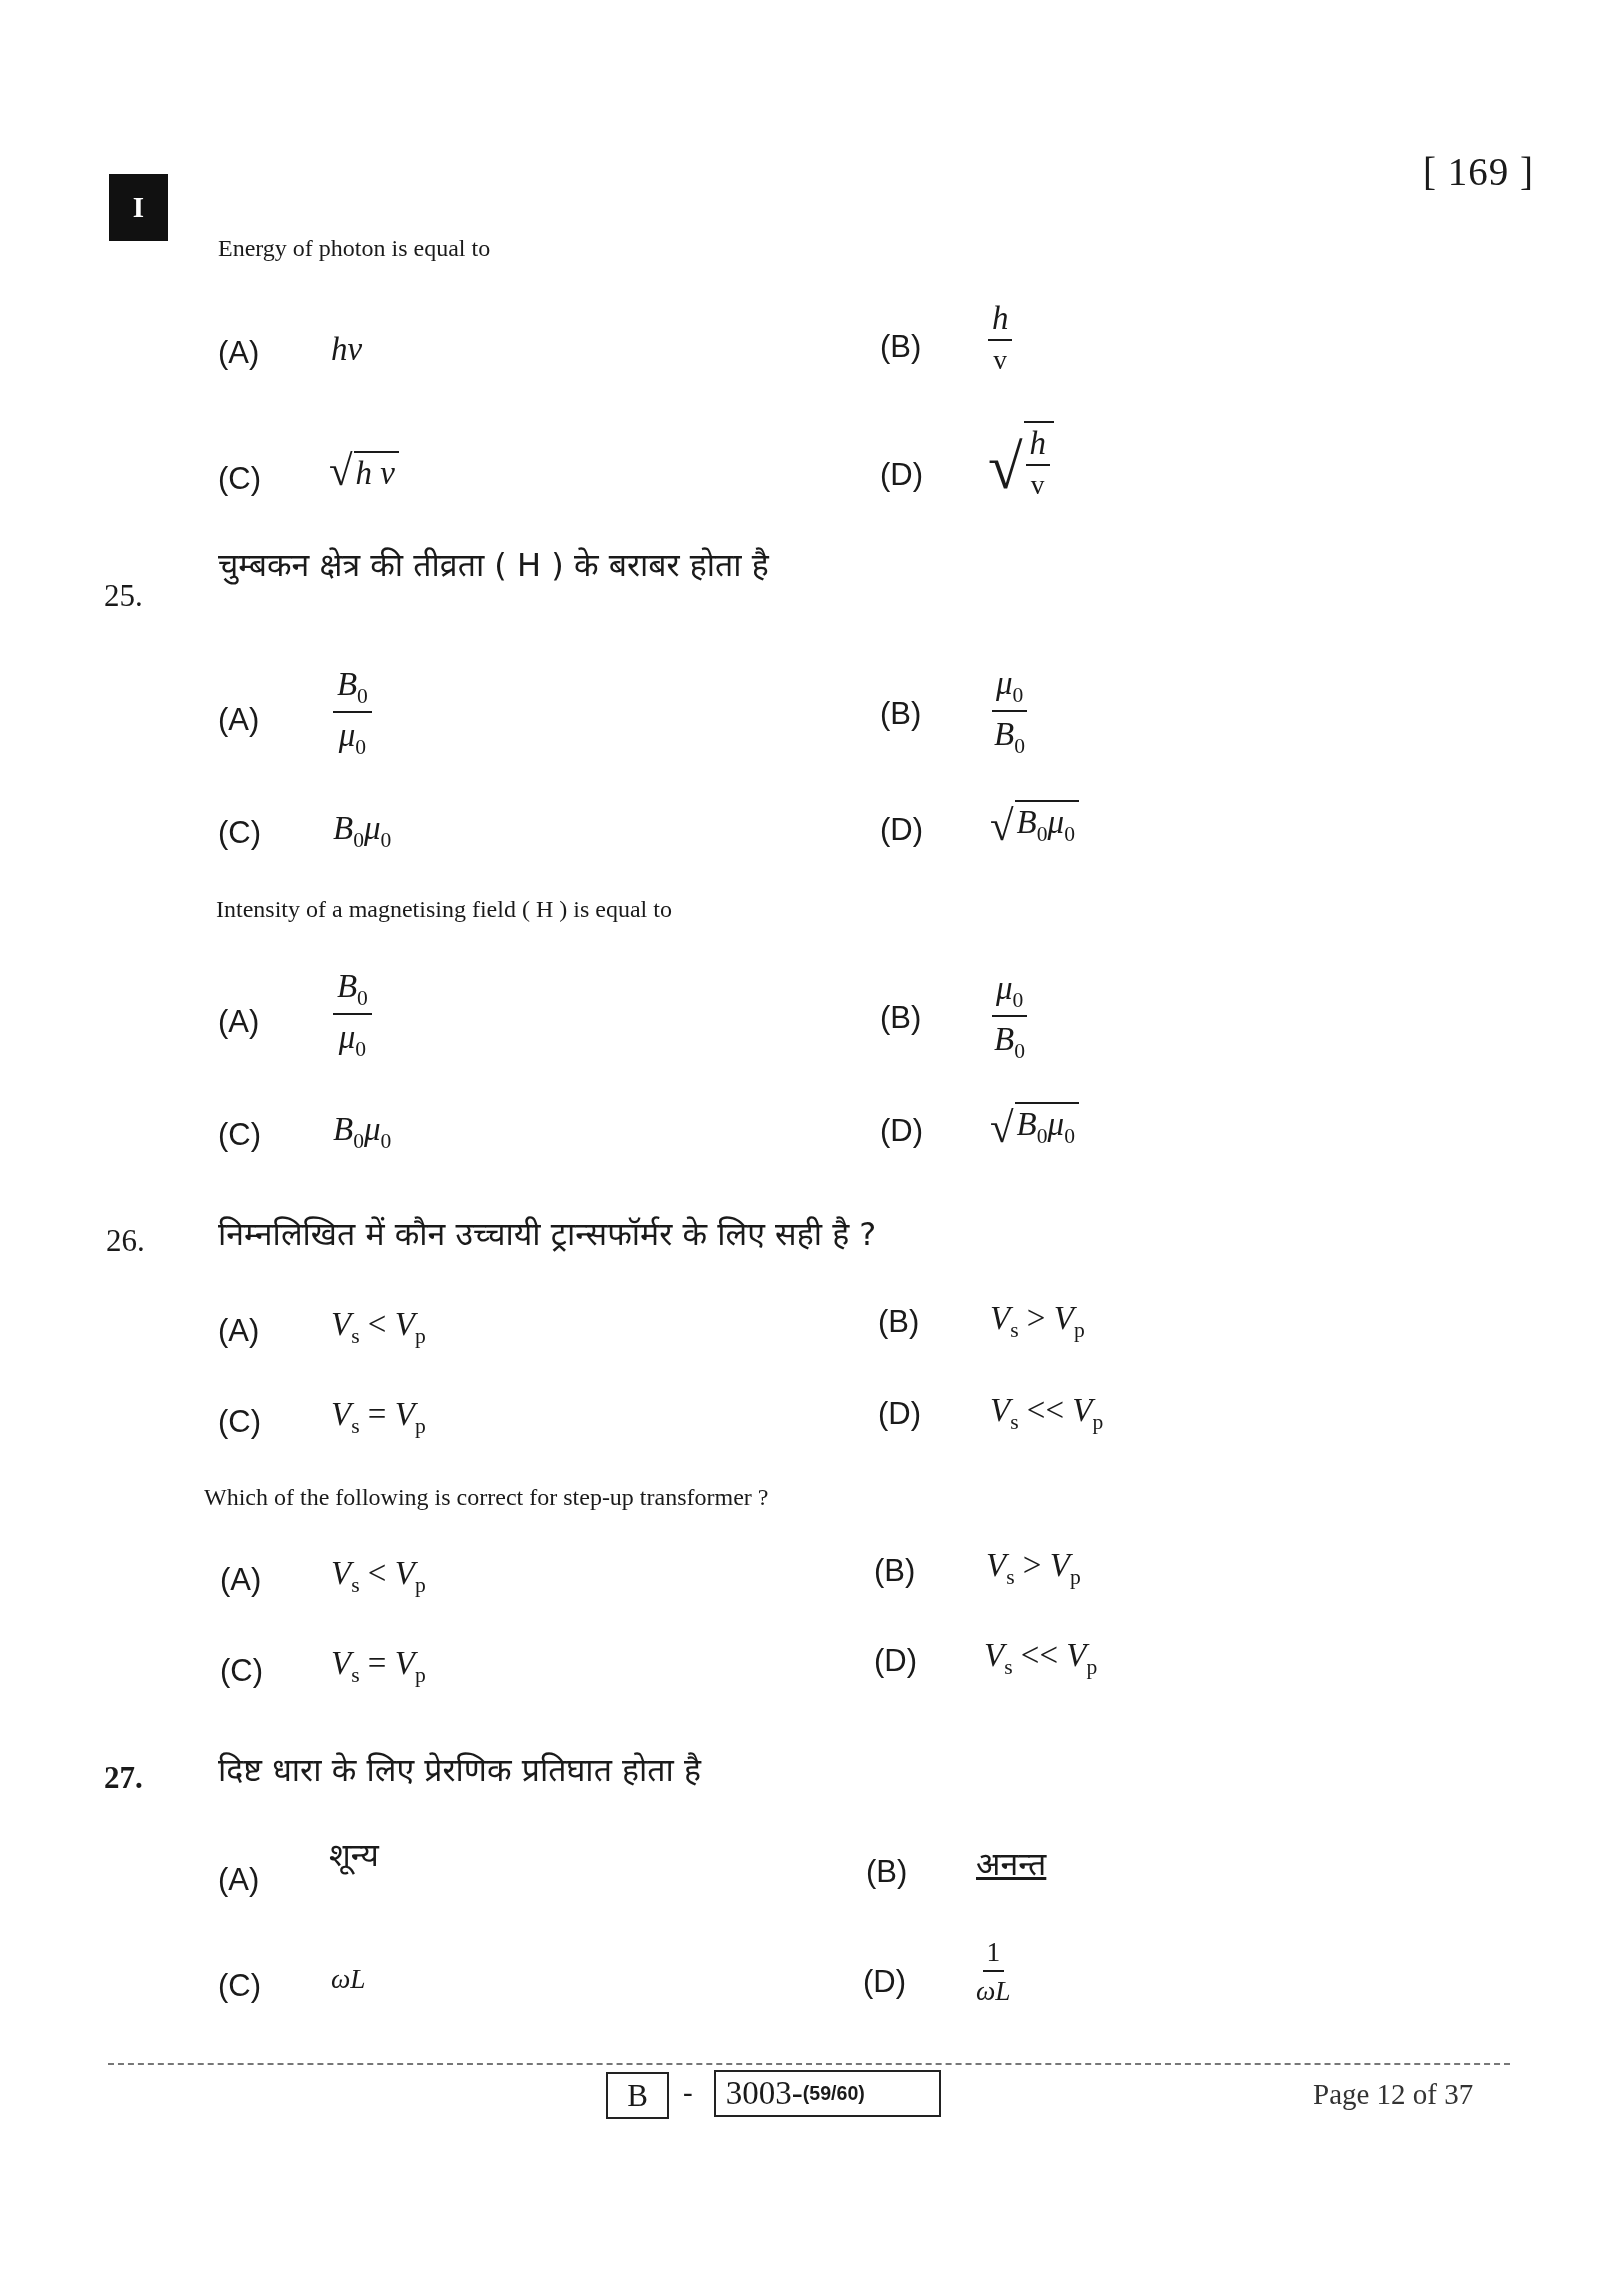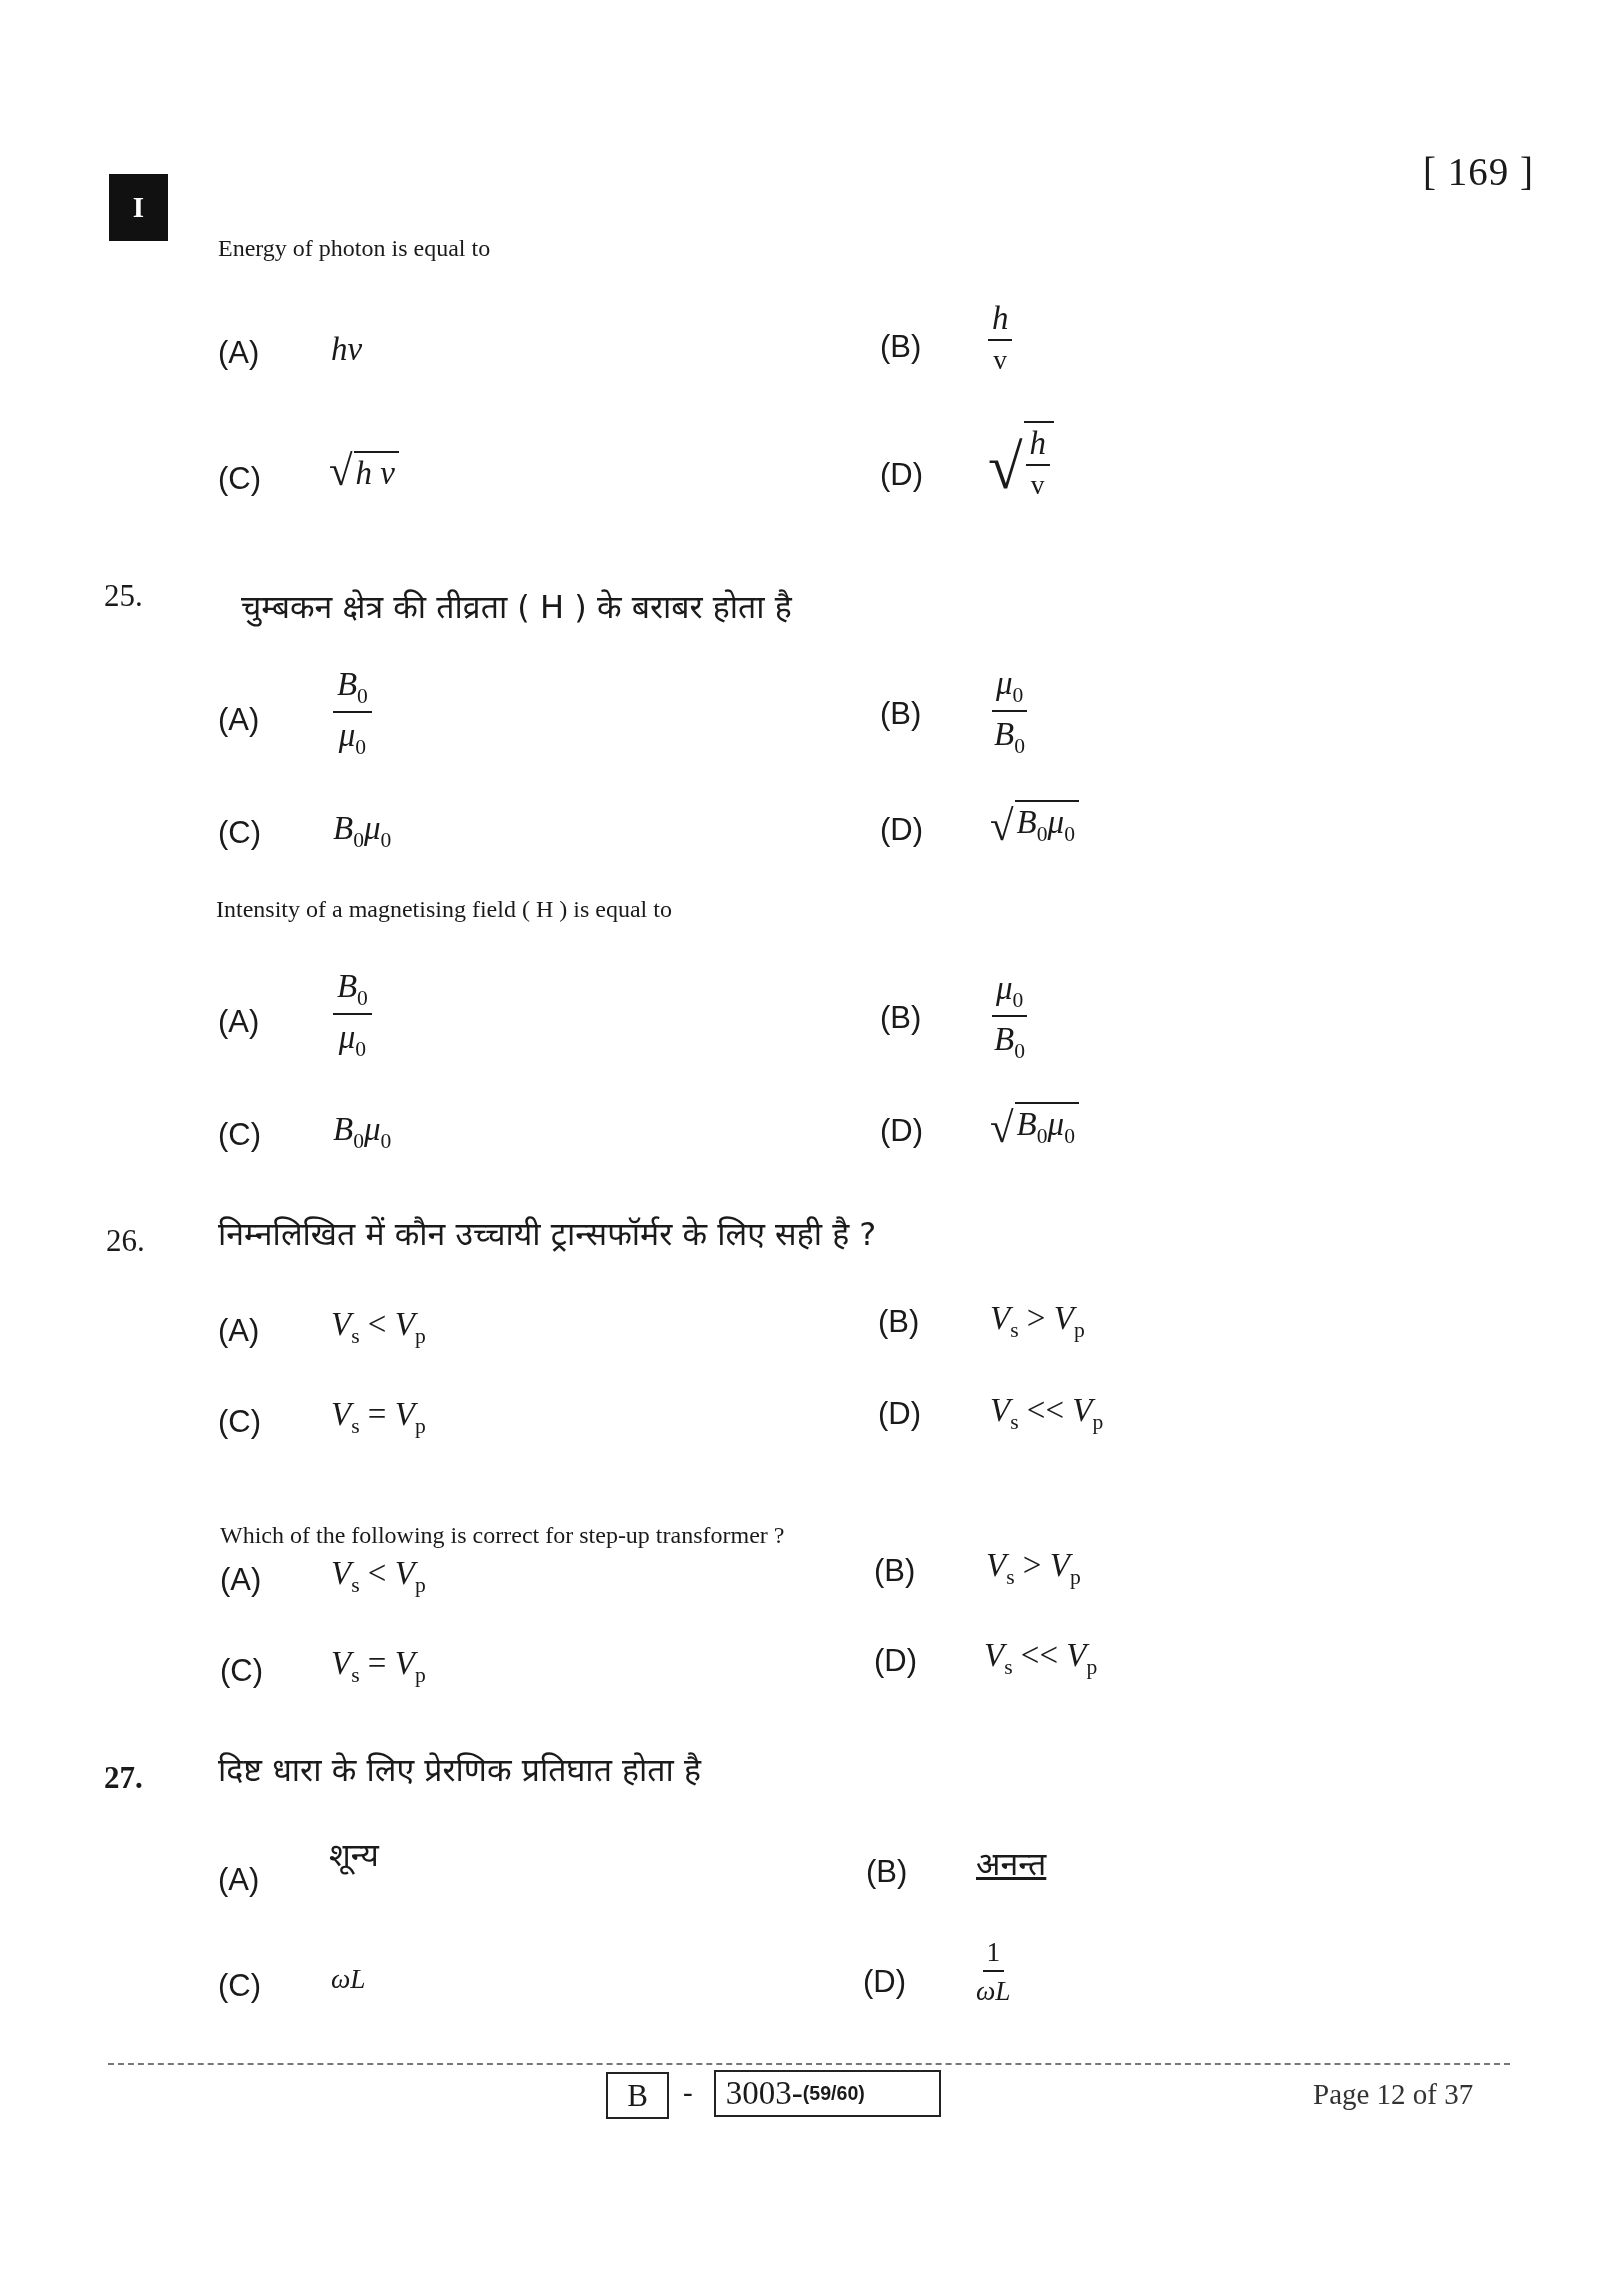--- a/index.html
+++ b/index.html
@@ -59,21 +59,21 @@
 <div class="abs opt-label" style="left:880px;top:457px;">(D)</div>
 <div class="abs math sqrt" style="left:988px;top:421px;">
   <span class="rad" style="font-size:63px;">√</span>
   <span class="under frac" style="padding-top:3.9px;">
     <span class="num">h</span>
     <span class="den" style="font-style:normal;font-size:27.4px;">v</span>
   </span>
 </div>
 
 <div class="abs qnum" style="left:104px;top:578px;">25.</div>
-<div class="abs hindi" style="left:218px;top:584px;margin-left:23px;">चुम्बकन क्षेत्र की तीव्रता ( H ) के बराबर होता है</div>
+<div class="abs hindi" style="left:218px;top:542px;">चुम्बकन क्षेत्र की तीव्रता ( H ) के बराबर होता है</div>
 
 <div class="abs opt-label" style="left:218px;top:702px;">(A)</div>
 <div class="abs math frac" style="left:333px;top:668px;">
   <span class="num"><span>B</span><sub>0</sub></span>
   <span class="den"><span>μ</span><sub>0</sub></span>
 </div>
 
 <div class="abs opt-label" style="left:880px;top:696px;">(B)</div>
 <div class="abs math frac" style="left:992px;top:667px;">
   <span class="num"><span>μ</span><sub>0</sub></span>
@@ -120,21 +120,21 @@
 
 <div class="abs opt-label" style="left:878px;top:1304px;">(B)</div>
 <div class="abs math" style="left:990px;top:1300px;"><span>V</span><sub>s</sub> <span style="font-style:normal">&gt;</span> <span>V</span><sub>p</sub></div>
 
 <div class="abs opt-label" style="left:218px;top:1404px;">(C)</div>
 <div class="abs math" style="left:331px;top:1396px;"><span>V</span><sub>s</sub> <span style="font-style:normal">=</span> <span>V</span><sub>p</sub></div>
 
 <div class="abs opt-label" style="left:878px;top:1396px;">(D)</div>
 <div class="abs math" style="left:990px;top:1392px;"><span>V</span><sub>s</sub> <span style="font-style:normal">&lt;&lt;</span> <span>V</span><sub>p</sub></div>
 
-<div class="abs qtext" style="left:220px;top:1484px;margin-top:38px;">Which of the following is correct for step-up transformer ?</div>
+<div class="abs qtext" style="left:204px;top:1484px;">Which of the following is correct for step-up transformer ?</div>
 
 <div class="abs opt-label" style="left:220px;top:1562px;">(A)</div>
 <div class="abs math" style="left:331px;top:1555px;"><span>V</span><sub>s</sub> <span style="font-style:normal">&lt;</span> <span>V</span><sub>p</sub></div>
 
 <div class="abs opt-label" style="left:874px;top:1553px;">(B)</div>
 <div class="abs math" style="left:986px;top:1547px;"><span>V</span><sub>s</sub> <span style="font-style:normal">&gt;</span> <span>V</span><sub>p</sub></div>
 
 <div class="abs opt-label" style="left:220px;top:1653px;">(C)</div>
 <div class="abs math" style="left:331px;top:1645px;"><span>V</span><sub>s</sub> <span style="font-style:normal">=</span> <span>V</span><sub>p</sub></div>
 

